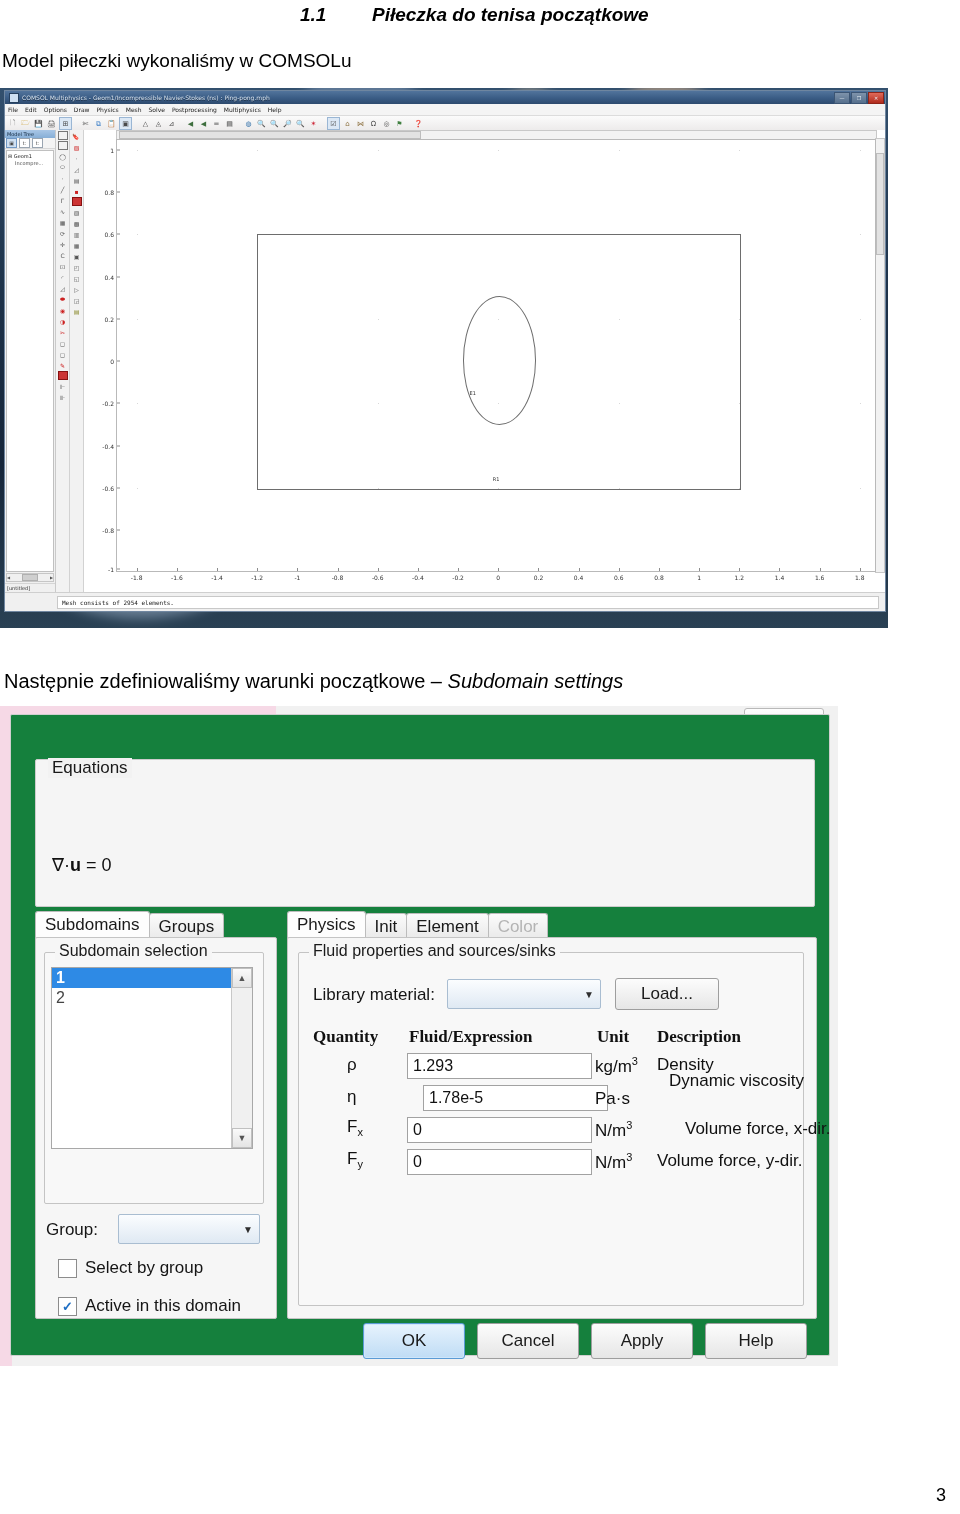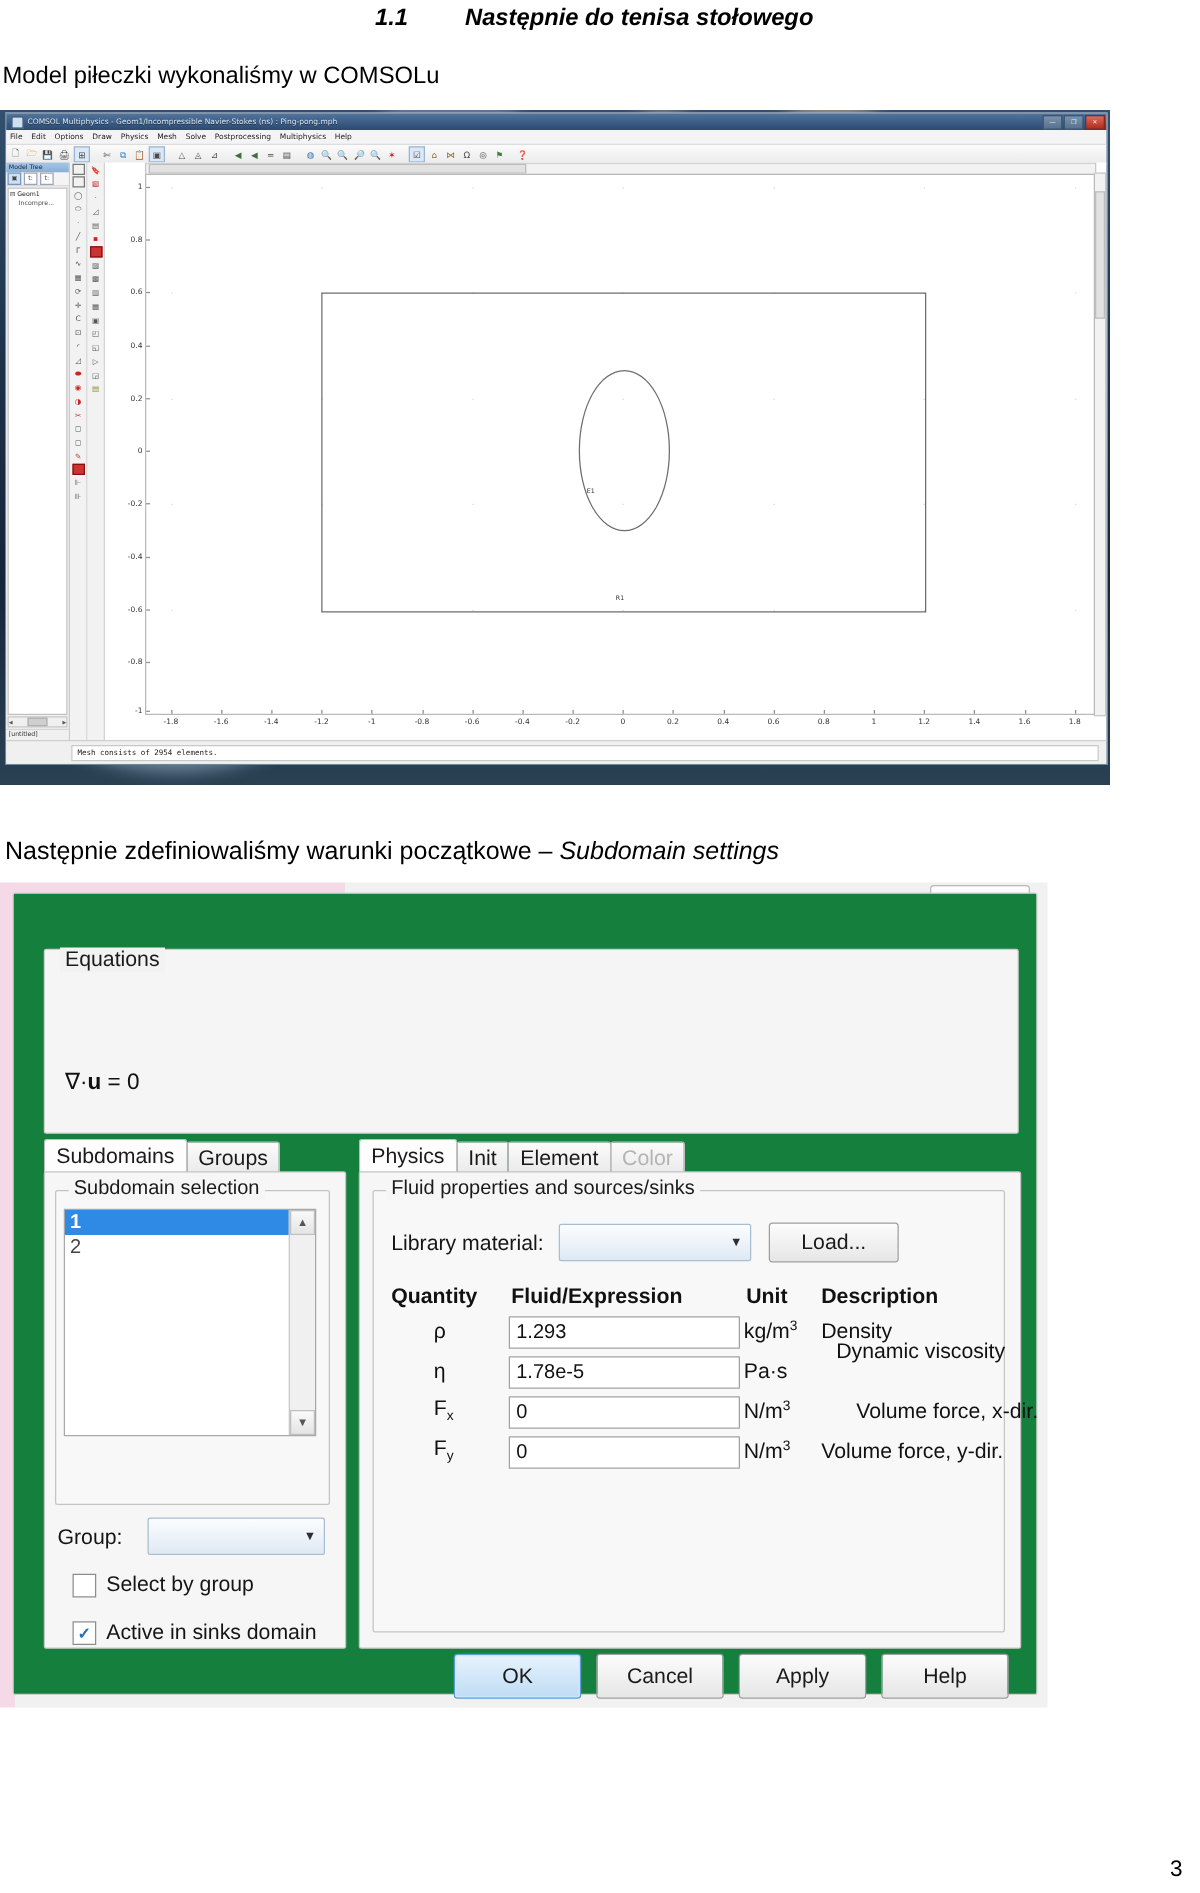--- a/index.html
+++ b/index.html
@@ -412,36 +412,36 @@
   .chk { position: absolute; display: flex; align-items: center; gap: 8px; }
   .chkbox {
     width: 17px; height: 17px;
     background: #fff; border: 1px solid #8c8c8c;
     display: flex; align-items: center; justify-content: center;
     font-size: 13px; color: #1f6fc4; font-weight: bold;
   }
   .chk .ctext { font-size: 17px; color: #151515; white-space: nowrap; }
 
   .qt { position: absolute; font-size: 17px; color: #111; white-space: nowrap; }
-  .qt.hdr { font-weight: bold; }
+  .qt.hdr { font-weight: bold; font-family: Liberation Serif, serif; }
   .qt sub { font-size: 11px; }
   .qt sup { font-size: 11px; }
   .field {
     position: absolute;
     background: #fff; border: 1px solid #a2a2a2;
     display: flex; align-items: center;
     padding-left: 5px;
     font-size: 16px; color: #111;
   }
 </style>
 </head>
 <body>
 
 <div class="doc-heading">
-  <span class="num">1.1</span><span>Następnie do tenisa stołowego</span>
+  <span class="num">1.1</span><span>Piłeczka do tenisa początkowe</span>
 </div>
 
 <div class="doc-para1">Model piłeczki wykonaliśmy w COMSOLu</div>
 
 <div class="comsol-shot">
   <div class="desk-bg">
     <div class="desk-blob" style="left:300px;top:-20px;width:120px;height:80px;background:#7e96b4;"></div>
     <div class="desk-blob" style="left:620px;top:-10px;width:90px;height:70px;background:#d8b08a;"></div>
     <div class="desk-blob" style="left:500px;top:0px;width:60px;height:60px;background:#e8c9a0;"></div>
     <div class="desk-blob" style="left:40px;top:440px;width:200px;height:90px;background:#9fb4cc;"></div>
@@ -747,21 +747,21 @@
         <span class="carat">▼</span>
       </div>
 
       <div class="chk" style="left:22px; top:320px;">
         <span class="chkbox"></span>
         <span class="ctext">Select by group</span>
       </div>
 
       <div class="chk" style="left:22px; top:358px;">
         <span class="chkbox">✓</span>
-        <span class="ctext">Active in sinks domain</span>
+        <span class="ctext">Active in this domain</span>
       </div>
     </div>
 
     <div class="tabrow" style="left:276px; top:196px;">
       <div class="tab active">Physics</div>
       <div class="tab">Init</div>
       <div class="tab">Element</div>
       <div class="tab disabled">Color</div>
     </div>
 
@@ -779,21 +779,21 @@
         <div class="qt hdr" style="left:110px; top:74px;">Fluid/Expression</div>
         <div class="qt hdr" style="left:298px; top:74px;">Unit</div>
         <div class="qt hdr" style="left:358px; top:74px;">Description</div>
 
         <div class="qt" style="left:48px; top:102px;"><span>ρ</span></div>
         <div class="field" style="left:108px; top:100px; width:178px; height:24px;">1.293</div>
         <div class="qt" style="left:296px; top:102px;"><span>kg/m</span><sup>3</sup></div>
         <div class="qt" style="left:358px; top:102px;">Density</div>
 
         <div class="qt" style="left:48px; top:134px;"><span>η</span></div>
-        <div class="field" style="left:108px; top:132px; width:178px; height:24px;">1.78e-5</div>
+        <div class="field" style="left:124px; top:132px; width:178px; height:24px;">1.78e-5</div>
         <div class="qt" style="left:296px; top:134px;"><span>Pa·s</span><sup></sup></div>
         <div class="qt" style="left:358px; top:118px;margin-left:12px;">Dynamic viscosity</div>
 
         <div class="qt" style="left:48px; top:164px;"><span>F</span><sub>x</sub></div>
         <div class="field" style="left:108px; top:164px; width:178px; height:24px;">0</div>
         <div class="qt" style="left:296px; top:166px;"><span>N/m</span><sup>3</sup></div>
         <div class="qt" style="left:358px; top:166px;margin-left:28px;">Volume force, x-dir.</div>
 
         <div class="qt" style="left:48px; top:196px;"><span>F</span><sub>y</sub></div>
         <div class="field" style="left:108px; top:196px; width:178px; height:24px;">0</div>

